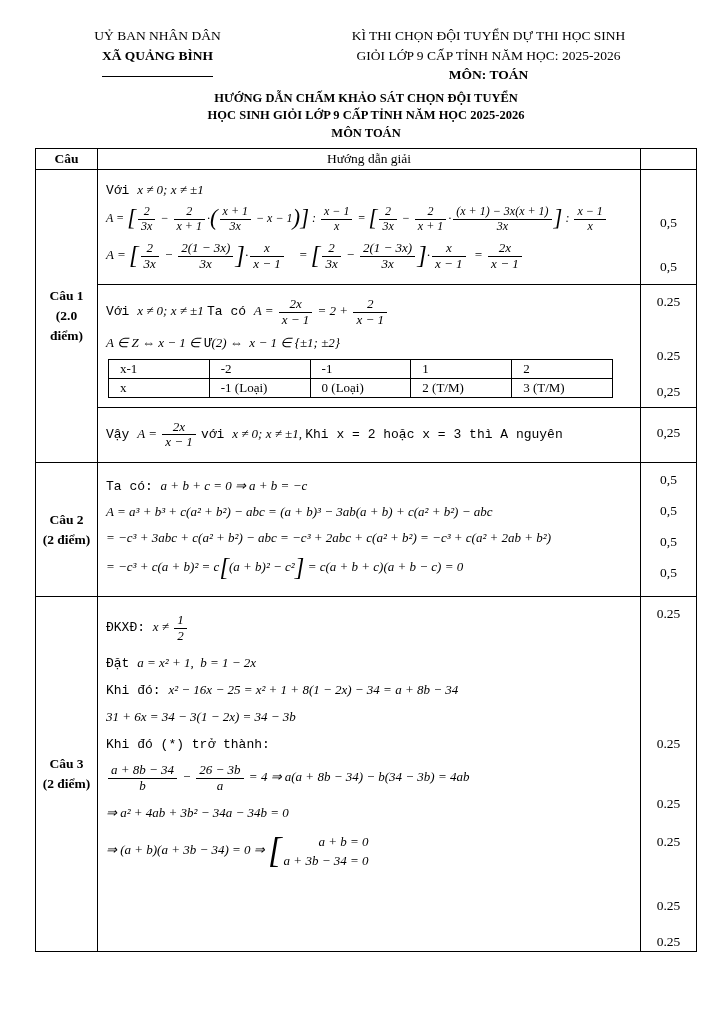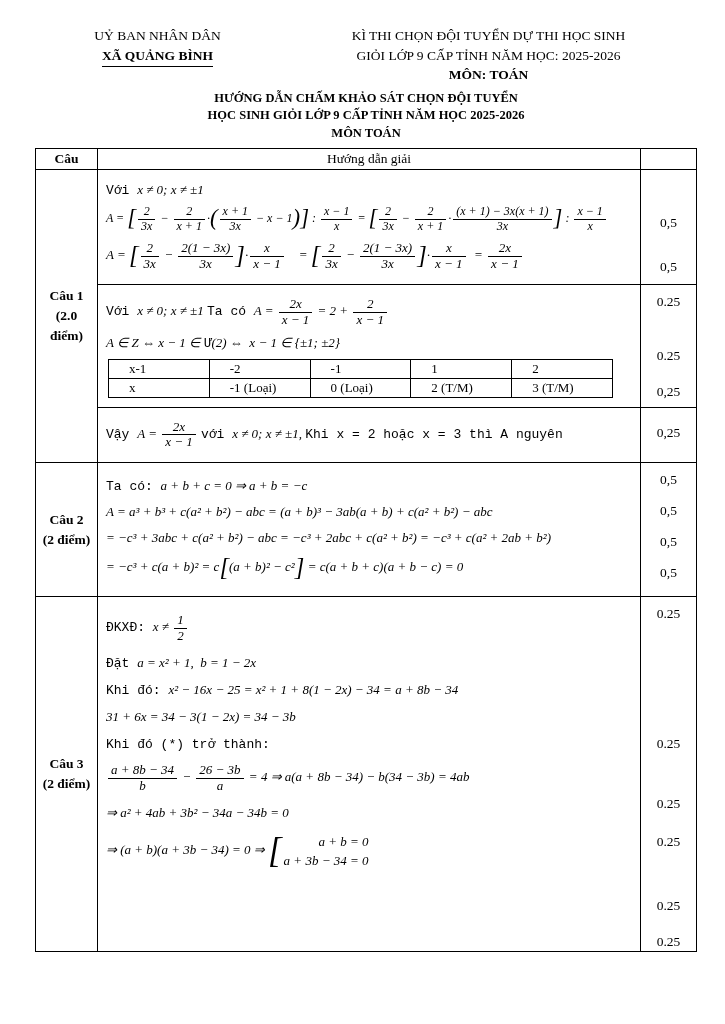--- a/index.html
+++ b/index.html
@@ -5,21 +5,21 @@
   html,body{margin:0;padding:0;background:#fff;}
   body{width:725px;height:1024px;overflow:hidden;color:#000;
        font-family:"Liberation Serif",serif;}
   .page{box-sizing:border-box;width:725px;height:1024px;padding:26px 28px 0 35px;}
 
   
   .hdr{display:flex;}
   .hdr-left{width:245px;text-align:center;font-size:13.5px;line-height:1.45;}
   .hdr-right{flex:1;text-align:center;font-size:13.5px;line-height:1.45;}
   .bold{font-weight:bold;}
-  .ul{display:inline-block;border-bottom:1.5px solid #000;padding-bottom:1px;font-family:Liberation Serif, serif;}
+  .ul{display:inline-block;border-bottom:1.5px solid #000;padding-bottom:11px;font-family:Liberation Serif, serif;}
   .doc-title{text-align:center;font-weight:bold;font-size:12.5px;line-height:1.4;margin-top:5px;}
 
   
   .tbl{border:1.7px solid #000;margin-top:6px;}
   .t-head{display:grid;grid-template-columns:62px 1fr 56px;border-bottom:1px solid #000;}
   .t-head>div{padding:2px 4px;text-align:center;font-size:13.5px;}
   .cau-h{border-right:1px solid #000;font-weight:bold;}
   .score-h{border-left:1px solid #000;}
   .t-row{display:grid;grid-template-columns:62px 1fr;}
   .t-row+.t-row{border-top:1px solid #000;}
@@ -38,21 +38,21 @@
   .f{display:inline-block;vertical-align:middle;text-align:center;line-height:1.15;margin:0 2px;}
   .f .n{display:block;border-bottom:1px solid #000;padding:0 3px;}
   .f .d{display:block;padding:0 3px;}
   .bb{font-size:1.9em;vertical-align:middle;font-weight:400;line-height:1;display:inline-block;position:relative;top:-1px;}
   .cases{display:inline-flex;align-items:center;vertical-align:middle;}
   .cases .cb{font-size:2.7em;font-weight:400;line-height:.85;margin-right:2px;}
   .cases .cl{display:inline-flex;flex-direction:column;line-height:1.5;text-align:right;}
 
   
   .mini{border-collapse:collapse;margin:8px 2px 4px 2px;width:96%;font-style:normal;}
-  .mini td{border:1px solid #000;font-size:13px;padding:1px 20px;width:20%;}
+  .mini td{border:1px solid #000;font-size:13px;padding:1px 11px;width:20%;}
 
   
   .sA .sv:nth-child(1){margin-top:44px;}
   .sA .sv:nth-child(2){margin-top:26px;}
   .sB .sv:nth-child(1){margin-top:8px;}
   .sB .sv:nth-child(2){margin-top:36px;}
   .sB .sv:nth-child(3){margin-top:18px;}
   .sC .sv{margin-top:16px;}
   .s2{padding-top:8px;}
   .s2 .sv{height:31px;}

